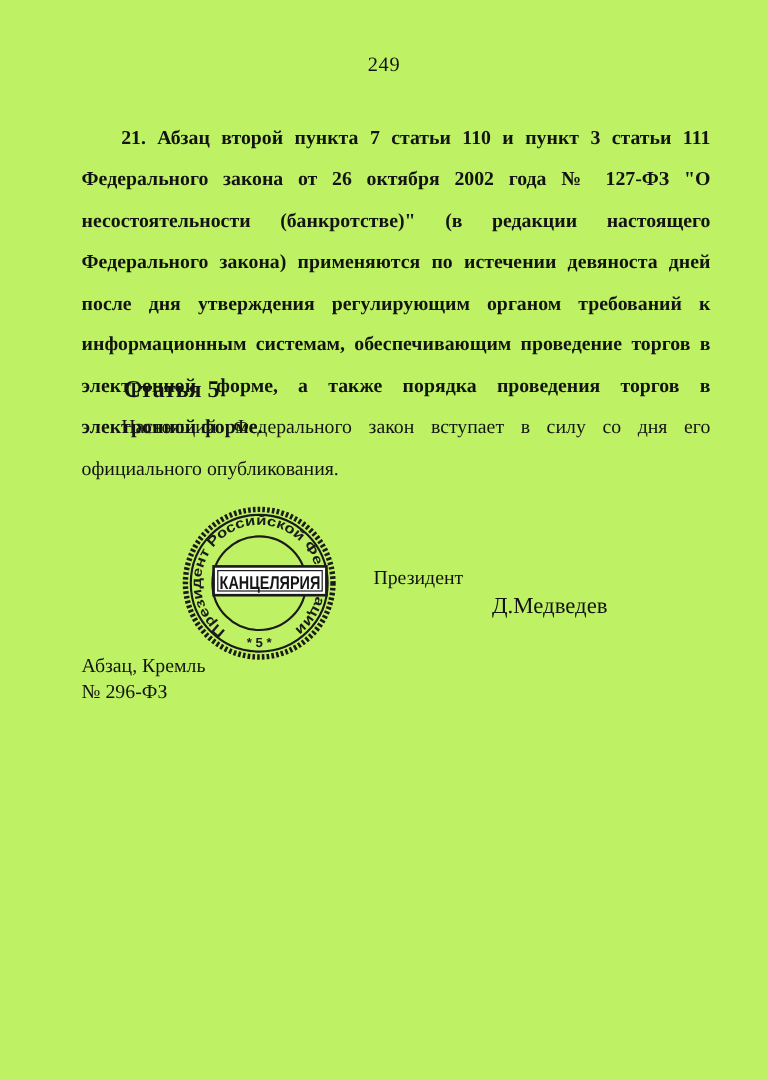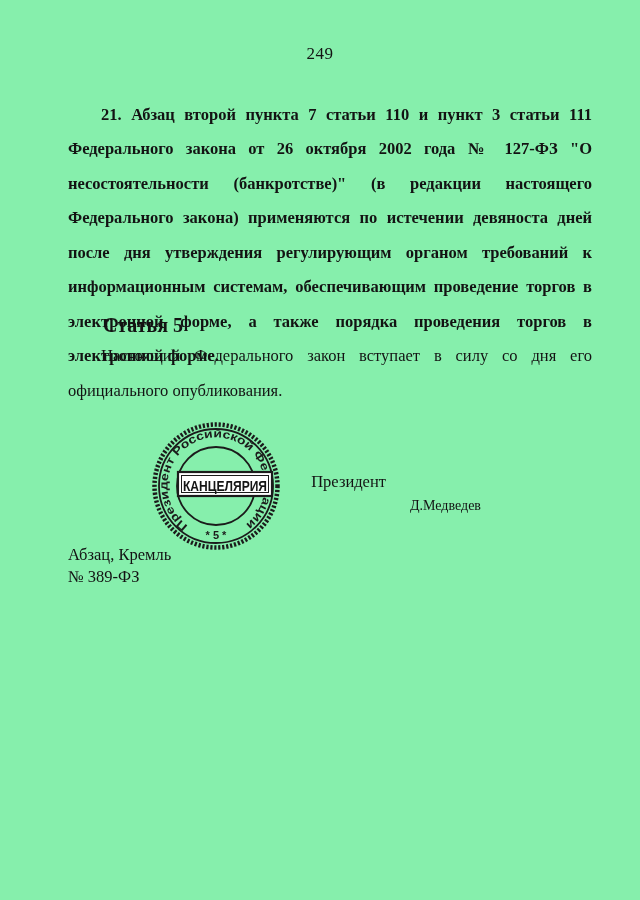--- a/index.html
+++ b/index.html
@@ -5,21 +5,21 @@
   html, body { margin: 0; padding: 0; }
   body {
     width: 640px; height: 900px;
     background: #ffffff;
     font-family: "Liberation Serif", "DejaVu Serif", serif;
     color: #131313;
   }
   .page {
     position: relative;
     width: 640px; height: 900px;
-    background: #86efac;
+    background: #bef264;
     overflow: hidden;
   }
   .page-number {
     position: absolute;
     left: 0; top: 44px; width: 640px;
     text-align: center;
     font-size: 17px;
     letter-spacing: 0.5px;
   }
   .body-par {
@@ -45,21 +45,21 @@
     position: absolute;
     left: 214px; top: 470px; width: 172px;
     font-size: 16.5px;
     line-height: 23px;
     text-align: right;
     white-space: nowrap;
   }
   .sig-name {
     position: absolute;
     left: 410px; top: 494px;
-    font-size: 14px;
+    font-size: 19px;
     line-height: 23px;
     white-space: nowrap;
   }
   .footer-block {
     position: absolute;
     left: 68px; top: 544px;
     font-size: 16.5px;
     line-height: 21.5px;
     white-space: nowrap;
   }
@@ -115,16 +115,16 @@
   </svg>
 
   <div class="sig-title">
     <div>Президент</div>
   </div>
 
   <div class="sig-name">Д.Медведев</div>
 
   <div class="footer-block">
     <div>Абзац, Кремль</div>
-    <div>№ 389-ФЗ</div>
+    <div>№ 296-ФЗ</div>
   </div>
 
 </div>
 
 </body></html>

